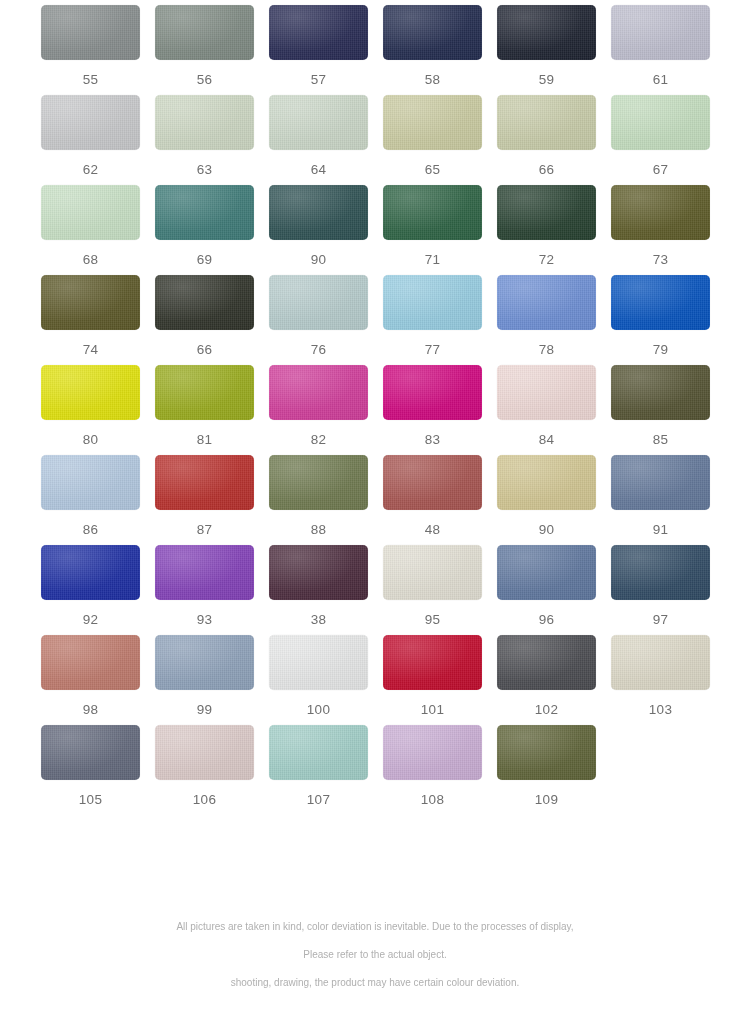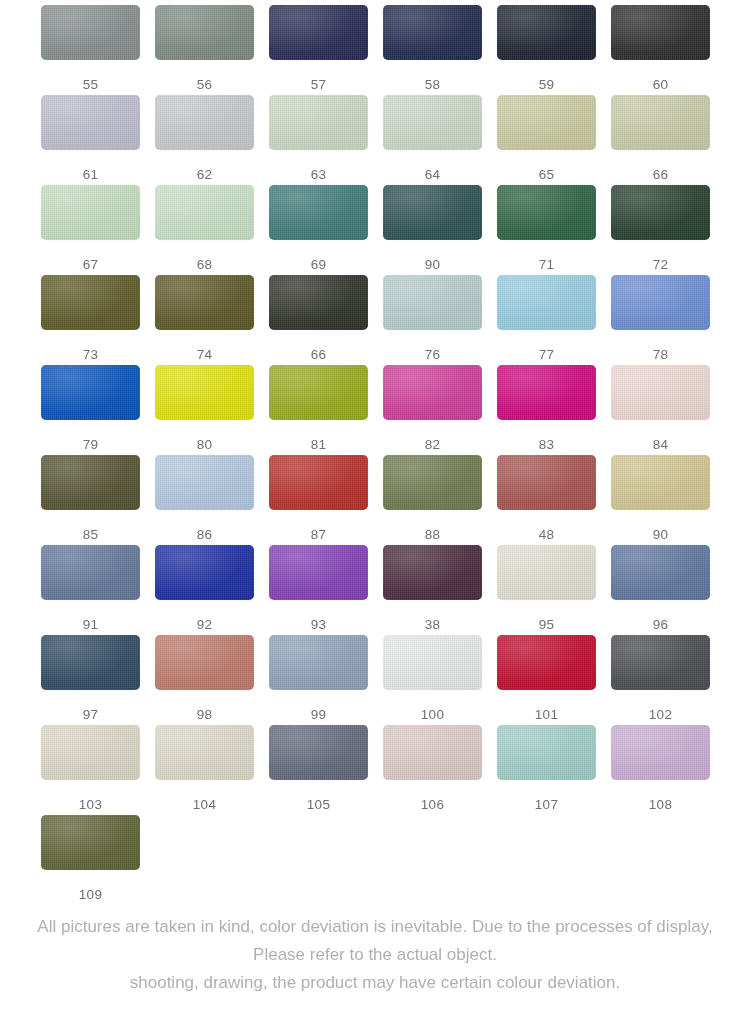--- a/index.html
+++ b/index.html
@@ -68,32 +68,32 @@
         rgba(0,0,0,0.025) 1px,
         rgba(0,0,0,0.025) 2px),
       linear-gradient(160deg, rgba(255,255,255,0.07) 0%, rgba(0,0,0,0.05) 100%);
     pointer-events: none;
   }
   .swatch-label {
     width: 99px;
     text-align: center;
     font-size: 13.5px;
     color: #6f6f6f;
-    margin-top: 17px;
+    margin-top: 12px;
     letter-spacing: 0.3px;
     font-family: "Liberation Sans", sans-serif;
   }
   .disclaimer {
     position: absolute;
     left: 0;
     top: 913px;
     width: 750px;
     text-align: center;
     color: #b0b0b0;
-    font-size: 17px;
+    font-size: 10px;
     line-height: 28px;
     font-family: "Liberation Sans", sans-serif;
   }
   .disclaimer-line {
     display: block;
     white-space: nowrap;
   }
 </style>
 </head>
 <body>
@@ -115,24 +115,20 @@
       </div>
       <div class="swatch-cell">
         <div class="swatch-chip" title="deep-navy" style="background: rgb(33, 42, 78);"></div>
         <div class="swatch-label">58</div>
       </div>
       <div class="swatch-cell">
         <div class="swatch-chip" title="charcoal-navy" style="background: rgb(29, 34, 48);"></div>
         <div class="swatch-label">59</div>
       </div>
       <div class="swatch-cell">
-        <div class="swatch-chip" title="near-black" style="background: rgb(44, 44, 44);"></div>
-        <div class="swatch-label">60</div>
-      </div>
-      <div class="swatch-cell">
         <div class="swatch-chip" title="pale-lavender-grey" style="background: rgb(191, 191, 207);"></div>
         <div class="swatch-label">61</div>
       </div>
       <div class="swatch-cell">
         <div class="swatch-chip" title="light-grey" style="background: rgb(201, 202, 204);"></div>
         <div class="swatch-label">62</div>
       </div>
       <div class="swatch-cell">
         <div class="swatch-chip" title="pale-sage" style="background: rgb(206, 217, 196);"></div>
         <div class="swatch-label">63</div>
@@ -289,24 +285,20 @@
         <div class="swatch-chip" title="crimson-red" style="background: rgb(195, 10, 44);"></div>
         <div class="swatch-label">101</div>
       </div>
       <div class="swatch-cell">
         <div class="swatch-chip" title="dark-grey" style="background: rgb(74, 75, 80);"></div>
         <div class="swatch-label">102</div>
       </div>
       <div class="swatch-cell">
         <div class="swatch-chip" title="linen-beige" style="background: rgb(221, 217, 199);"></div>
         <div class="swatch-label">103</div>
-      </div>
-      <div class="swatch-cell">
-        <div class="swatch-chip" title="pale-beige" style="background: rgb(222, 218, 203);"></div>
-        <div class="swatch-label">104</div>
       </div>
       <div class="swatch-cell">
         <div class="swatch-chip" title="blue-grey" style="background: rgb(98, 105, 124);"></div>
         <div class="swatch-label">105</div>
       </div>
       <div class="swatch-cell">
         <div class="swatch-chip" title="pale-dusty-pink" style="background: rgb(221, 203, 201);"></div>
         <div class="swatch-label">106</div>
       </div>
       <div class="swatch-cell">

